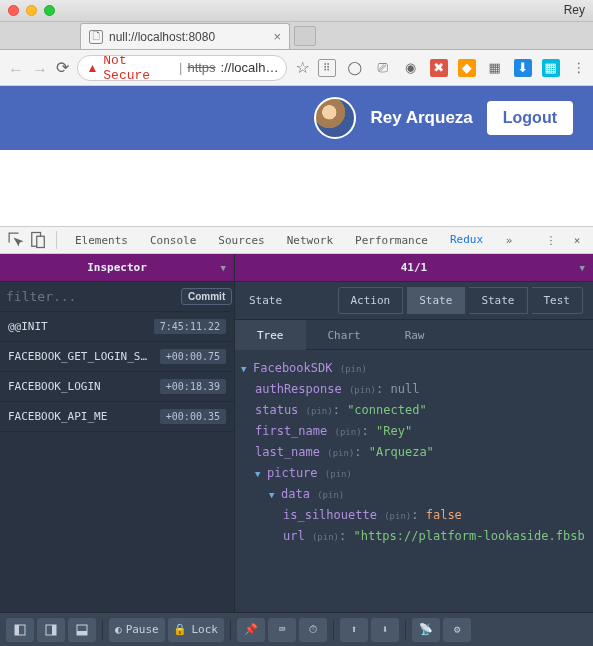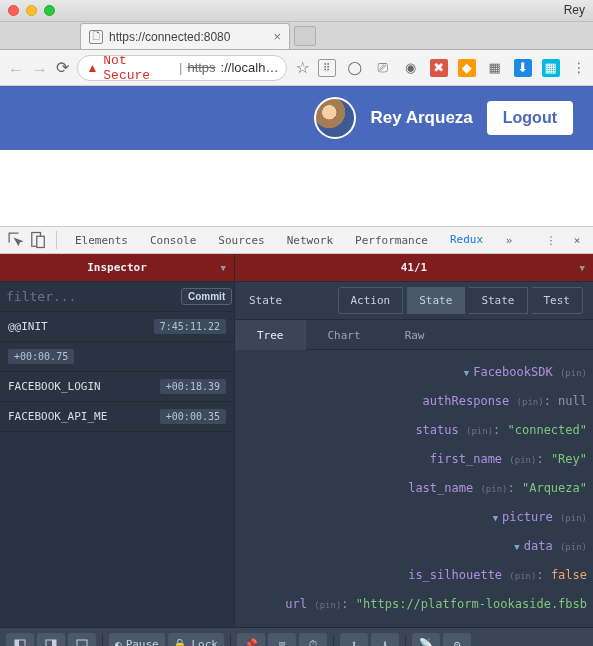--- a/index.html
+++ b/index.html
@@ -46,21 +46,21 @@
   
   .devtools { height:420px; display:flex; flex-direction:column; font-family: Menlo, Consolas, monospace; font-size:11px; }
   .dt-tabs { height:28px; background:#f3f3f3; border-top:1px solid #ccc; border-bottom:1px solid #ccc; display:flex; align-items:center; padding:0 6px; gap:2px; }
   .dt-ico { width:20px; height:20px; display:flex; align-items:center; justify-content:center; color:#666; cursor:pointer; }
   .dt-tab { padding:8px 10px; height:44px; display:flex; align-items:center; color:#555; cursor:pointer; }
   .dt-tab.active { color:#1a73e8; border-bottom:2px solid #1a73e8; }
   .dt-tab-more { margin-left:4px; }
   .dt-right { margin-left:auto; display:flex; gap:6px; }
 
   .redux { flex:1; background:#2f3a4a; color:#c7d0dc; display:flex; flex-direction:column; }
-  .rx-header { height:28px; background:#7f1d1d; display:flex; border-bottom:1px solid #222b36; }
+  .rx-header { height:28px; background:#701a75; display:flex; border-bottom:1px solid #222b36; }
   .rx-hcol { flex:1; display:flex; align-items:center; justify-content:center; position:relative; }
   .rx-hcol.left { flex:0 0 235px; border-right:1px solid #222b36; }
   .rx-hlabel { font-weight:600; color:#e8edf3; }
   .rx-hdrop { position:absolute; right:8px; color:#8b97a8; font-size:9px; }
 
   .rx-body { flex:1; display:flex; overflow:hidden; }
   .rx-left { width:235px; border-right:1px solid #222b36; display:flex; flex-direction:column; background:#2a3342; }
   .rx-filter-row { height:30px; display:flex; align-items:center; padding:0 6px; border-bottom:1px solid #222b36; gap:6px; }
   .rx-filter { flex:1; background:transparent; border:none; color:#8b97a8; font-family:inherit; font-size:13px; outline:none; }
   .rx-filter::placeholder { color:#6a7584; }
@@ -74,21 +74,21 @@
   .rx-state-label { color:#c7d0dc; margin-right:auto; padding-left:4px; }
   .pill { padding:6px 12px; border:1px solid #4a5869; cursor:pointer; color:#c7d0dc; }
   .pill.first { border-radius:3px 0 0 3px; }
   .pill.last { border-radius:0 3px 3px 0; }
   .pill.mid { border-left:none; }
   .pill.active { background:#4a5869; }
   .rx-tabs2 { height:30px; display:flex; border-bottom:1px solid #222b36; }
   .subtab { padding:0 22px; height:30px; display:flex; align-items:center; color:#97a2b2; cursor:pointer; }
   .subtab.active { background:#3a4556; color:#e8edf3; }
 
-  .tree { flex:1; padding:8px 6px; overflow:auto; line-height:28px; font-size:12px;text-align:right; }
+  .tree { flex:1; padding:8px 6px; overflow:auto; line-height:20px; font-size:12px; }
   .tree-line { white-space:nowrap; }
   .ind1 { padding-left:14px; }
   .ind2 { padding-left:28px; }
   .ind3 { padding-left:42px; }
   .disclosure { color:#6fa8dc; margin-right:4px; font-size:9px; display:inline-block; width:8px; }
   .key { color:#b18fe0; }
   .pin { color:#6a7584; font-size:9px; }
   .colon { color:#8b97a8; }
   .null { color:#8b97a8; }
   .str { color:#7ec77e; }
@@ -108,21 +108,21 @@
     <div class="tl red"></div>
     <div class="tl yellow"></div>
     <div class="tl green"></div>
   </div>
   <div class="profile-name">Rey</div>
 </div>
 
 <div class="tabbar">
   <div class="tab">
     <div class="favicon">🗋</div>
-    <span>https://connected:8080</span>
+    <span>null://localhost:8080</span>
     <span class="tabclose">×</span>
   </div>
   <div class="newtab"></div>
 </div>
 
 <div class="toolbar">
   <div class="nav-btn disabled">←</div>
   <div class="nav-btn disabled">→</div>
   <div class="nav-btn">⟳</div>
   <div class="omnibox">
@@ -198,20 +198,21 @@
       <div class="rx-left">
         <div class="rx-filter-row">
           <input class="rx-filter" placeholder="filter..." style="">
           <button class="commit-btn">Commit</button>
         </div>
         <div class="action-row">
           <span class="action-name">@@INIT</span>
           <span class="action-time">7:45:11.22</span>
         </div>
         <div class="action-row">
+          <span class="action-name">FACEBOOK_GET_LOGIN_S…</span>
           <span class="action-time">+00:00.75</span>
         </div>
         <div class="action-row">
           <span class="action-name">FACEBOOK_LOGIN</span>
           <span class="action-time">+00:18.39</span>
         </div>
         <div class="action-row">
           <span class="action-name">FACEBOOK_API_ME</span>
           <span class="action-time">+00:00.35</span>
         </div>

